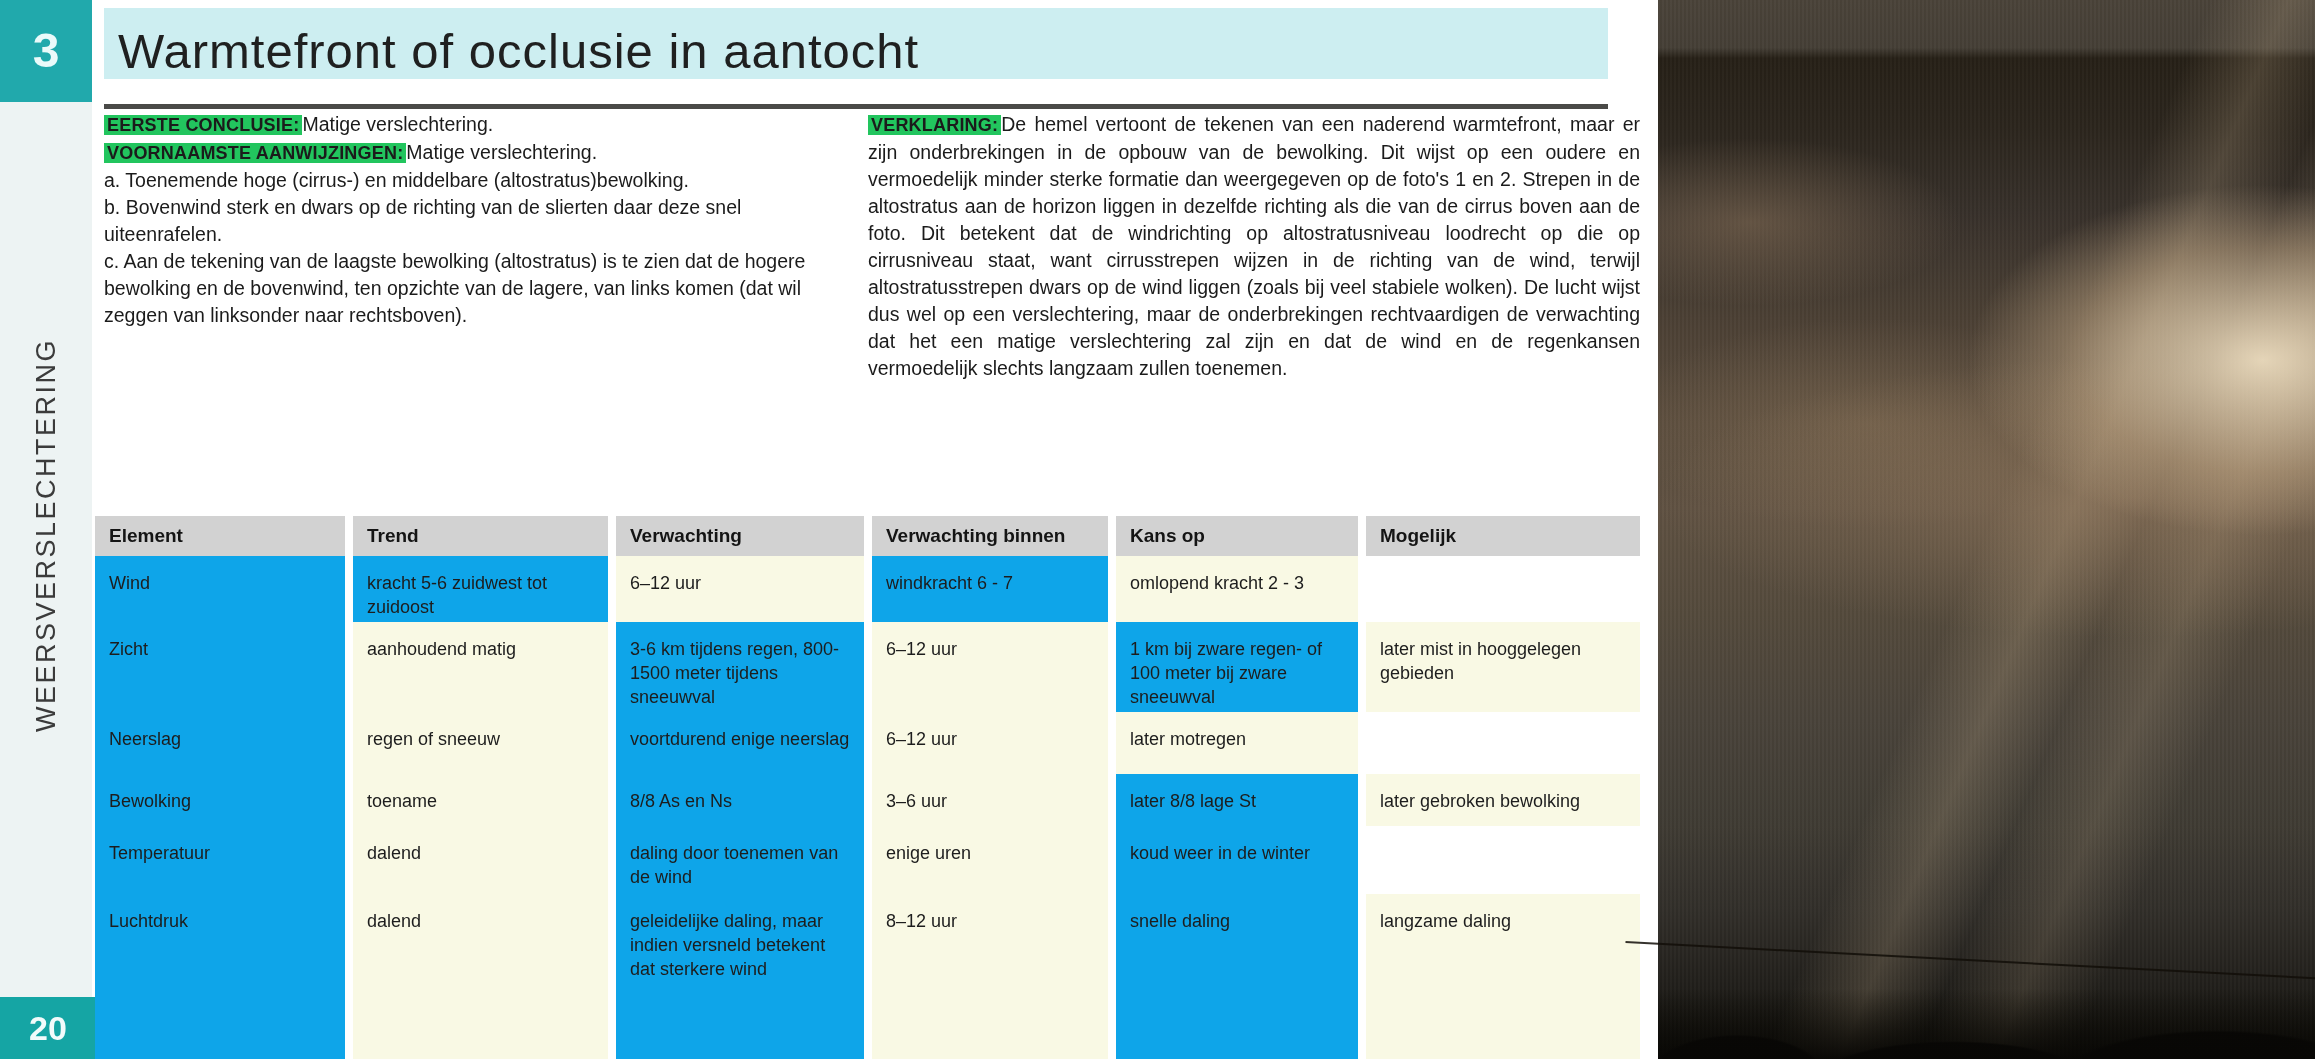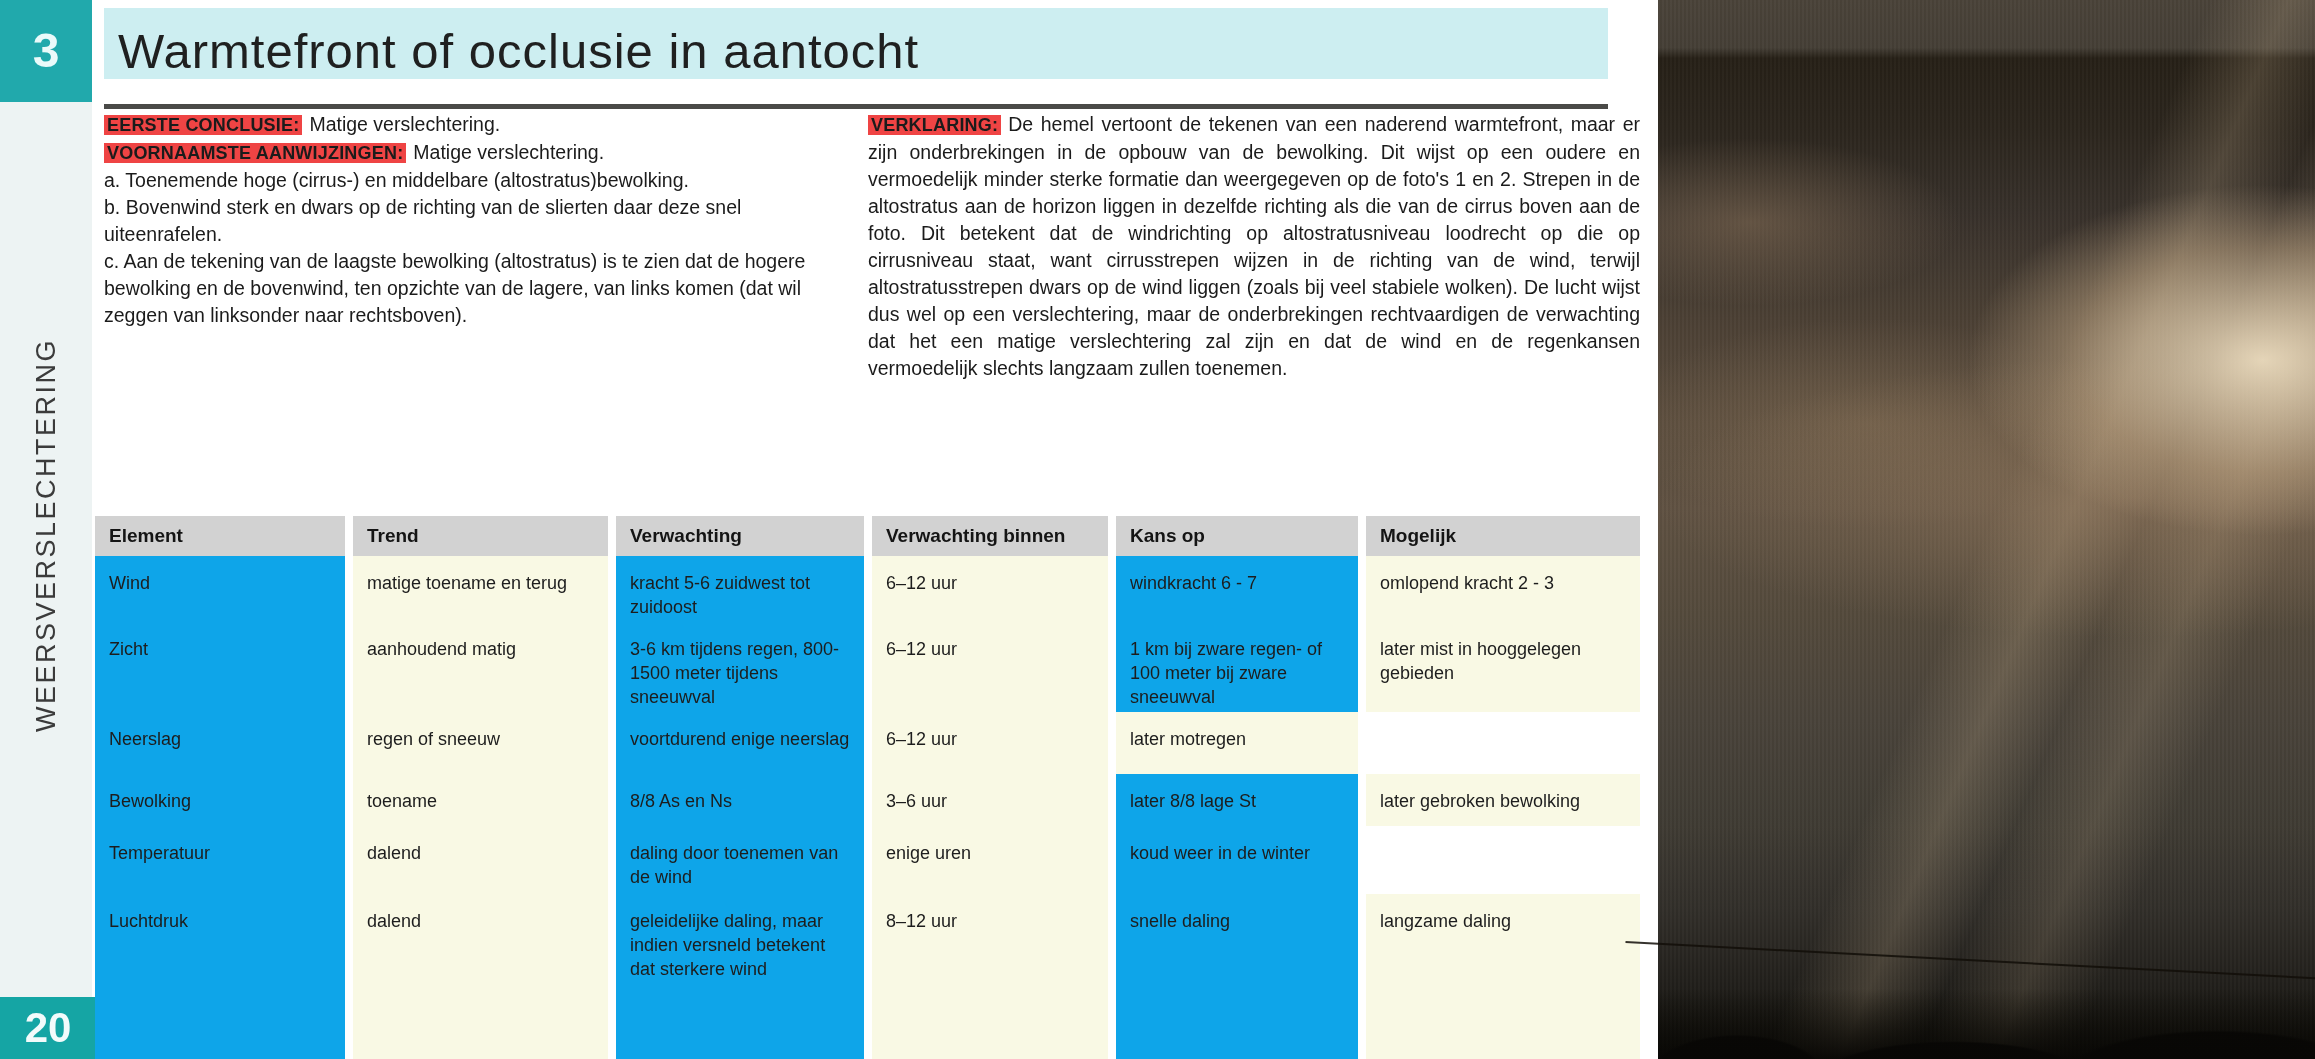--- a/index.html
+++ b/index.html
@@ -31,21 +31,21 @@
   }
   .vlabel-wrap span {
     writing-mode: vertical-rl; transform: rotate(180deg);
     font-size: 27px; letter-spacing: 2.5px; color: #3b3b3b;
   }
   .pageno-box {
     position: absolute; left: 0; bottom: 0; width: 96px; height: 62px;
     background: #15a5a4;
     display: flex; align-items: center; justify-content: center;
   }
-  .pageno-box span { color: #f2fbfb; font-size: 42px; font-weight: bold; }
+  .pageno-box span { color: #f2fbfb; font-size: 34px; font-weight: bold; }
 
   
   .banner {
     position: absolute; left: 104px; top: 8px; width: 1504px; height: 71px;
     background: #cdeef1;
     display: flex; align-items: flex-end; padding-left: 14px;
   }
   .banner h1 {
     font-size: 49px; font-weight: normal; letter-spacing: 1px; color: #1f2020;
   }
@@ -58,22 +58,22 @@
   .col-left {
     position: absolute; left: 104px; top: 111px; width: 754px;
     font-size: 19.5px; line-height: 27px; color: #1b1b1b;
   }
   .col-right {
     position: absolute; left: 868px; top: 111px; width: 772px;
     font-size: 19.5px; line-height: 27px; color: #1b1b1b;
     text-align: justify;
   }
   .hl {
-    font-weight: bold; background: #ef4444; padding: 0 3px;
-    font-size: 18px; letter-spacing: 0.2px; margin-right: 7px;
+    font-weight: bold; background: #22c55e; padding: 0 3px;
+    font-size: 18px; letter-spacing: 0.2px; 
   }
 
   
   .wtable {
     position: absolute; left: 95px; top: 516px; width: 1545px; bottom: 0;
     display: flex; flex-direction: column;
   }
   .trow {
     display: grid;
     grid-template-columns: 250px 255px 248px 236px 242px 274px;
@@ -171,21 +171,20 @@
       <div class="th">Element</div>
       <div class="th">Trend</div>
       <div class="th">Verwachting</div>
       <div class="th">Verwachting binnen</div>
       <div class="th">Kans op</div>
       <div class="th">Mogelijk</div>
     </div>
 
     <div class="trow r-wind">
       <div class="tc c-odd">Wind</div>
-      <div class="tc c-even">matige toename en terug</div>
       <div class="tc c-odd">kracht 5-6 zuidwest tot zuidoost</div>
       <div class="tc c-even">6–12 uur</div>
       <div class="tc c-odd">windkracht 6 - 7</div>
       <div class="tc c-even">omlopend kracht 2 - 3</div>
     </div>
 
     <div class="trow r-zicht">
       <div class="tc c-odd">Zicht</div>
       <div class="tc c-even">aanhoudend matig</div>
       <div class="tc c-odd">3-6 km tijdens regen, 800-1500 meter tijdens sneeuwval</div>

